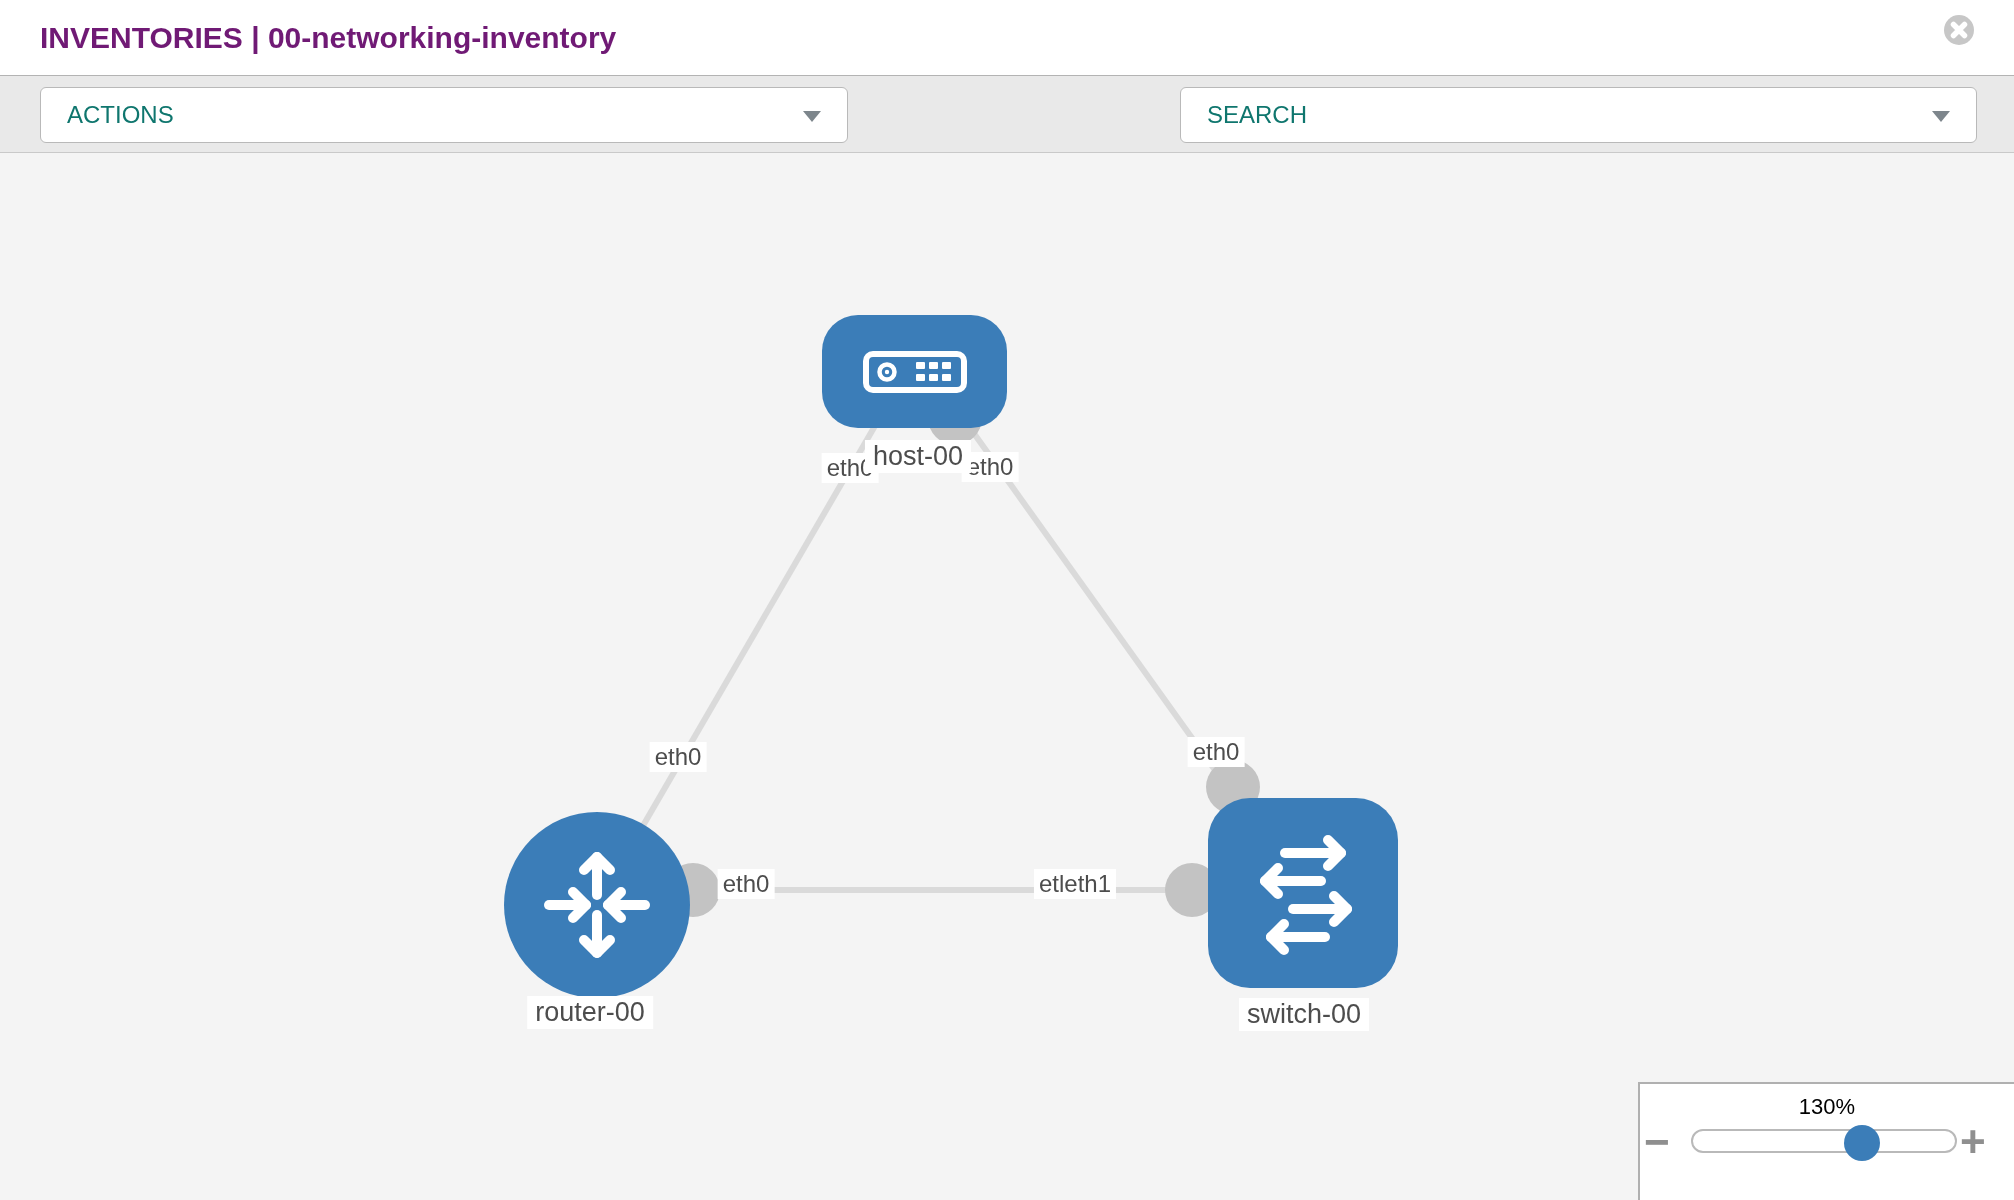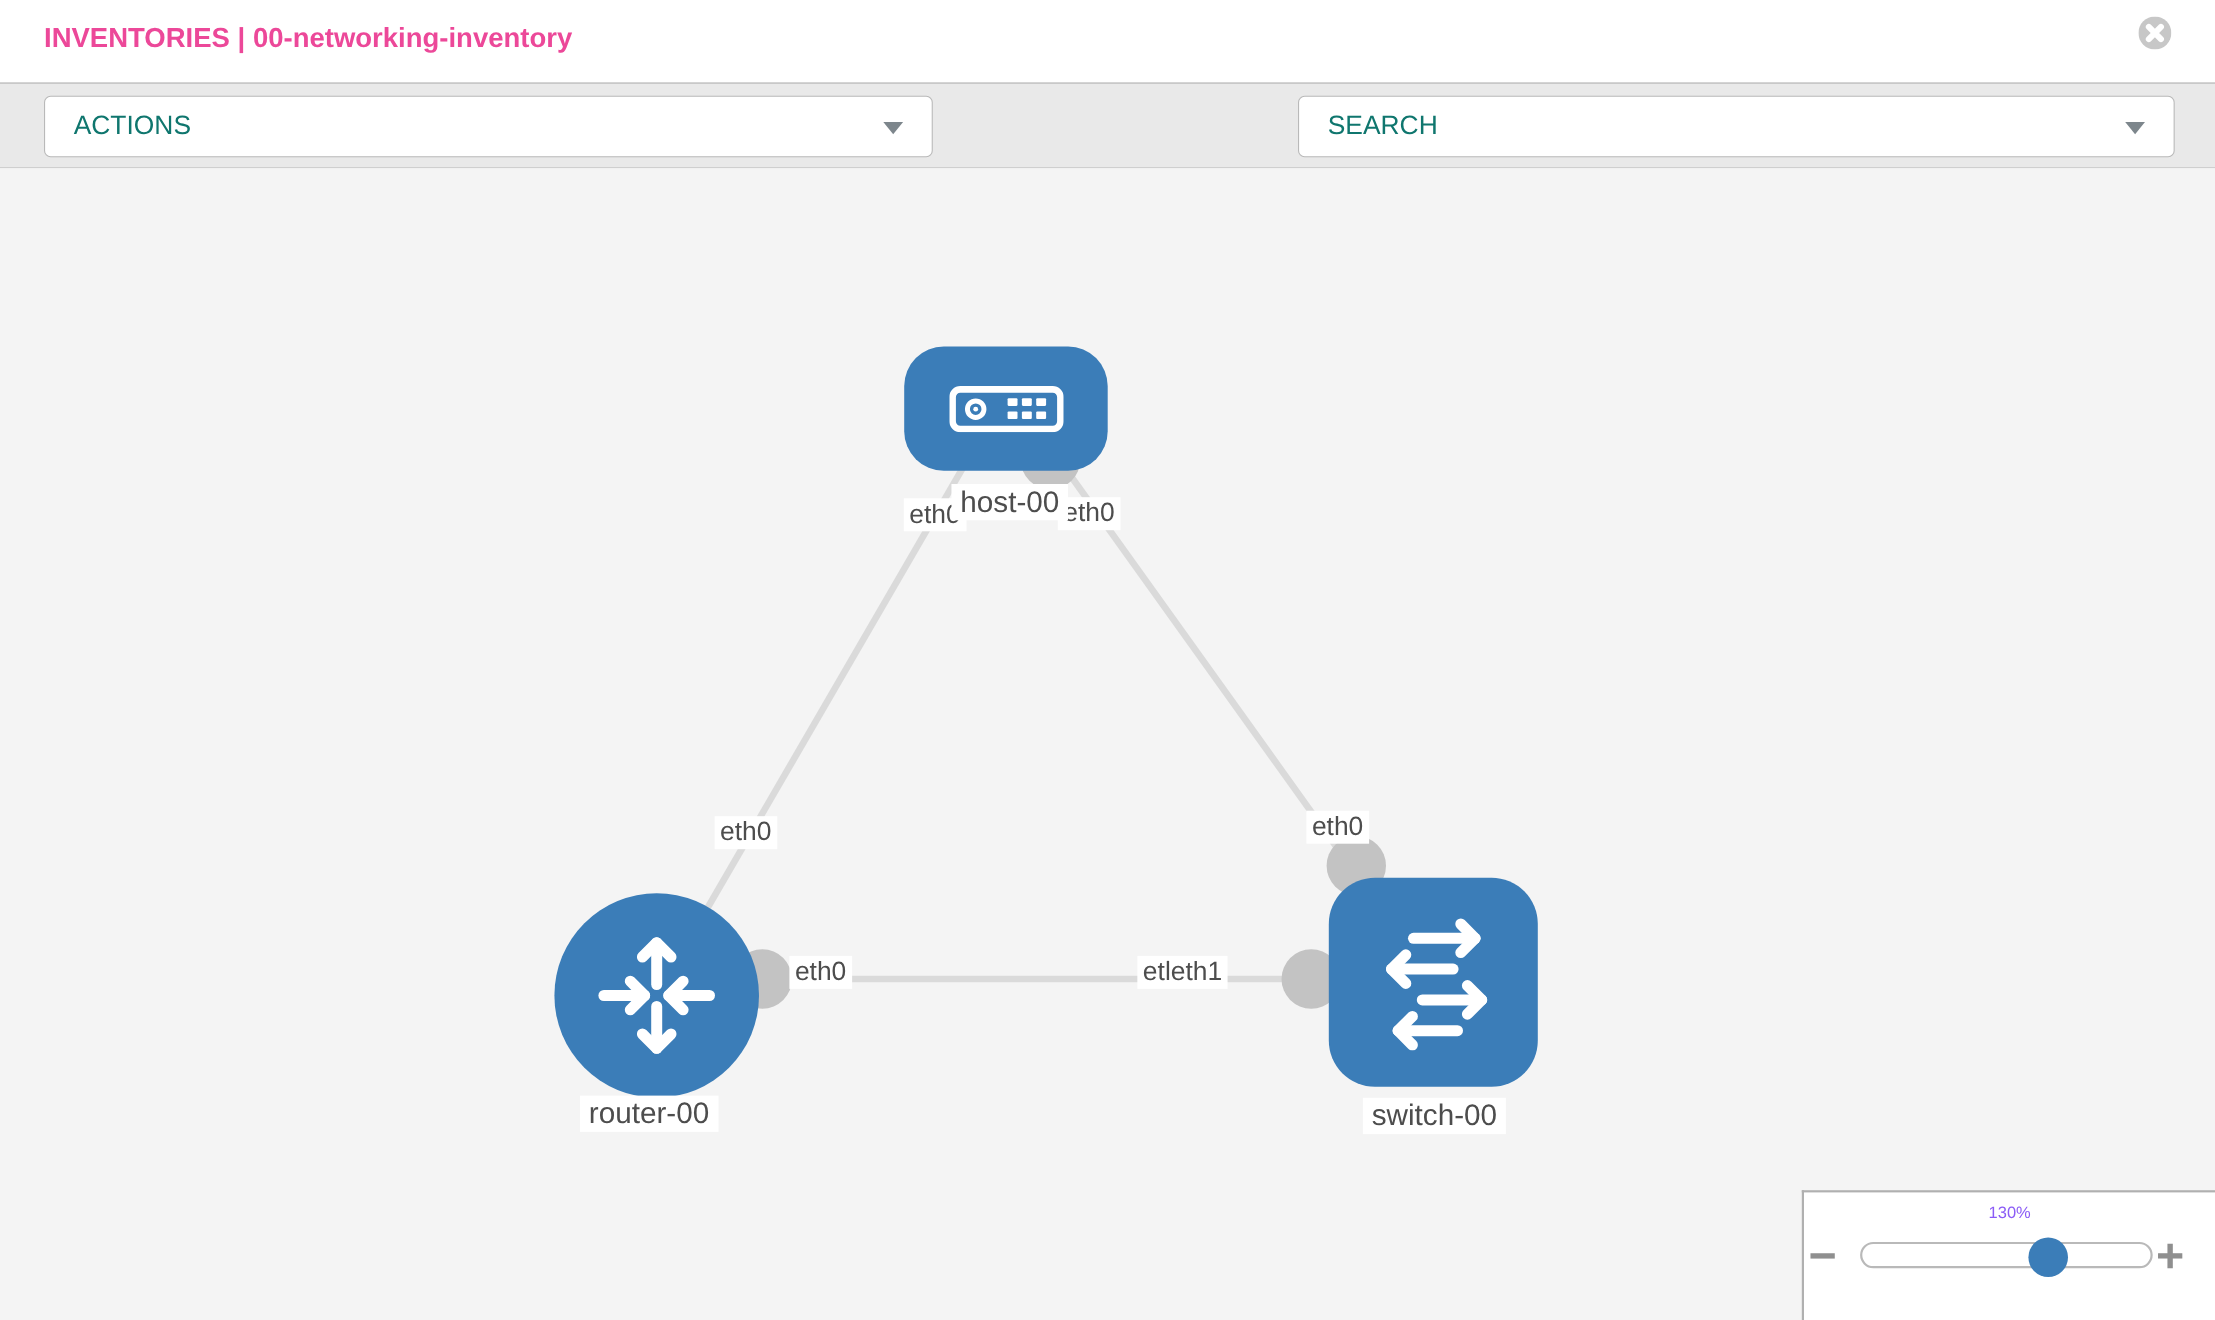--- a/index.html
+++ b/index.html
@@ -1,21 +1,21 @@
 <!DOCTYPE html>
 <html><head>
 <meta charset="utf-8">
 <style>
   * { margin:0; padding:0; box-sizing:border-box; }
   html,body { width:2014px; height:1200px; }
   body { font-family:"Liberation Sans", sans-serif; background:#fff; position:relative; overflow:hidden; }
 
   
   .header { position:absolute; top:0; left:0; width:2014px; height:75px; background:#fff; }
-  .page-title { position:absolute; left:40px; top:21px; font-size:25px; font-weight:bold; color:#ec4899; white-space:nowrap; }
+  .page-title { position:absolute; left:40px; top:21px; font-size:30px; font-weight:bold; color:#701a75; white-space:nowrap; }
   .close-btn { position:absolute; left:1944px; top:15px; width:30px; height:30px; cursor:pointer; border:none; background:transparent; padding:0; }
 
   
   .toolbar { position:absolute; top:75px; left:0; width:2014px; height:78px; background:#e9e9e9;
              border-top:1px solid #b3b3b3; border-bottom:1px solid #c9c9c9; }
   .dropdown { position:absolute; top:11px; height:56px; background:#fff; border:1px solid #b9b9b9; border-radius:6px;
               display:flex; align-items:center; padding:0 26px; font-size:24px; color:#0f766e; cursor:pointer; }
   .dropdown .caret { position:absolute; right:26px; top:23px; width:0; height:0;
                      border-left:9px solid transparent; border-right:9px solid transparent; border-top:11px solid #7d868c; }
   .dd-actions { left:40px; width:808px; }
@@ -42,21 +42,21 @@
   .if-host-l   { left:850px;  top:300px; }
   .if-host-r   { left:990px;  top:299px; }
   .if-mid-l    { left:678px;  top:589px; }
   .if-mid-r    { left:1216px; top:584px; }
   .if-bot-l    { left:746px;  top:716px; }
   .if-bot-r    { left:1075px; top:716px; }
 
   
   .zoom-panel { position:absolute; left:1638px; top:1082px; width:376px; height:118px; background:#fff;
                 border-top:2px solid #b0b0b0; border-left:2px solid #b0b0b0; }
-  .zoom-level { position:absolute; top:10px; left:0; width:100%; text-align:center; font-size:15px; color:#8b5cf6; }
+  .zoom-level { position:absolute; top:10px; left:0; width:100%; text-align:center; font-size:22px; color:#000000; }
   .zoom-track { position:absolute; left:51px; top:45px; width:266px; height:24px; background:#fff;
                 border:2px solid #b9b9b9; border-radius:13px; cursor:pointer; }
   .zoom-thumb { position:absolute; left:204px; top:41px; width:36px; height:36px; border-radius:50%; background:#3b7db8; cursor:grab; }
   .zoom-minus, .zoom-plus { position:absolute; top:30px; background:transparent; border:none; padding:0;
                 font-size:44px; font-weight:bold; color:#8f8f8f; line-height:56px; cursor:pointer;
                 font-family:"Liberation Sans", sans-serif; }
   .zoom-minus { left:4px; }
   .zoom-plus  { left:320px; }
 </style>
 </head>

